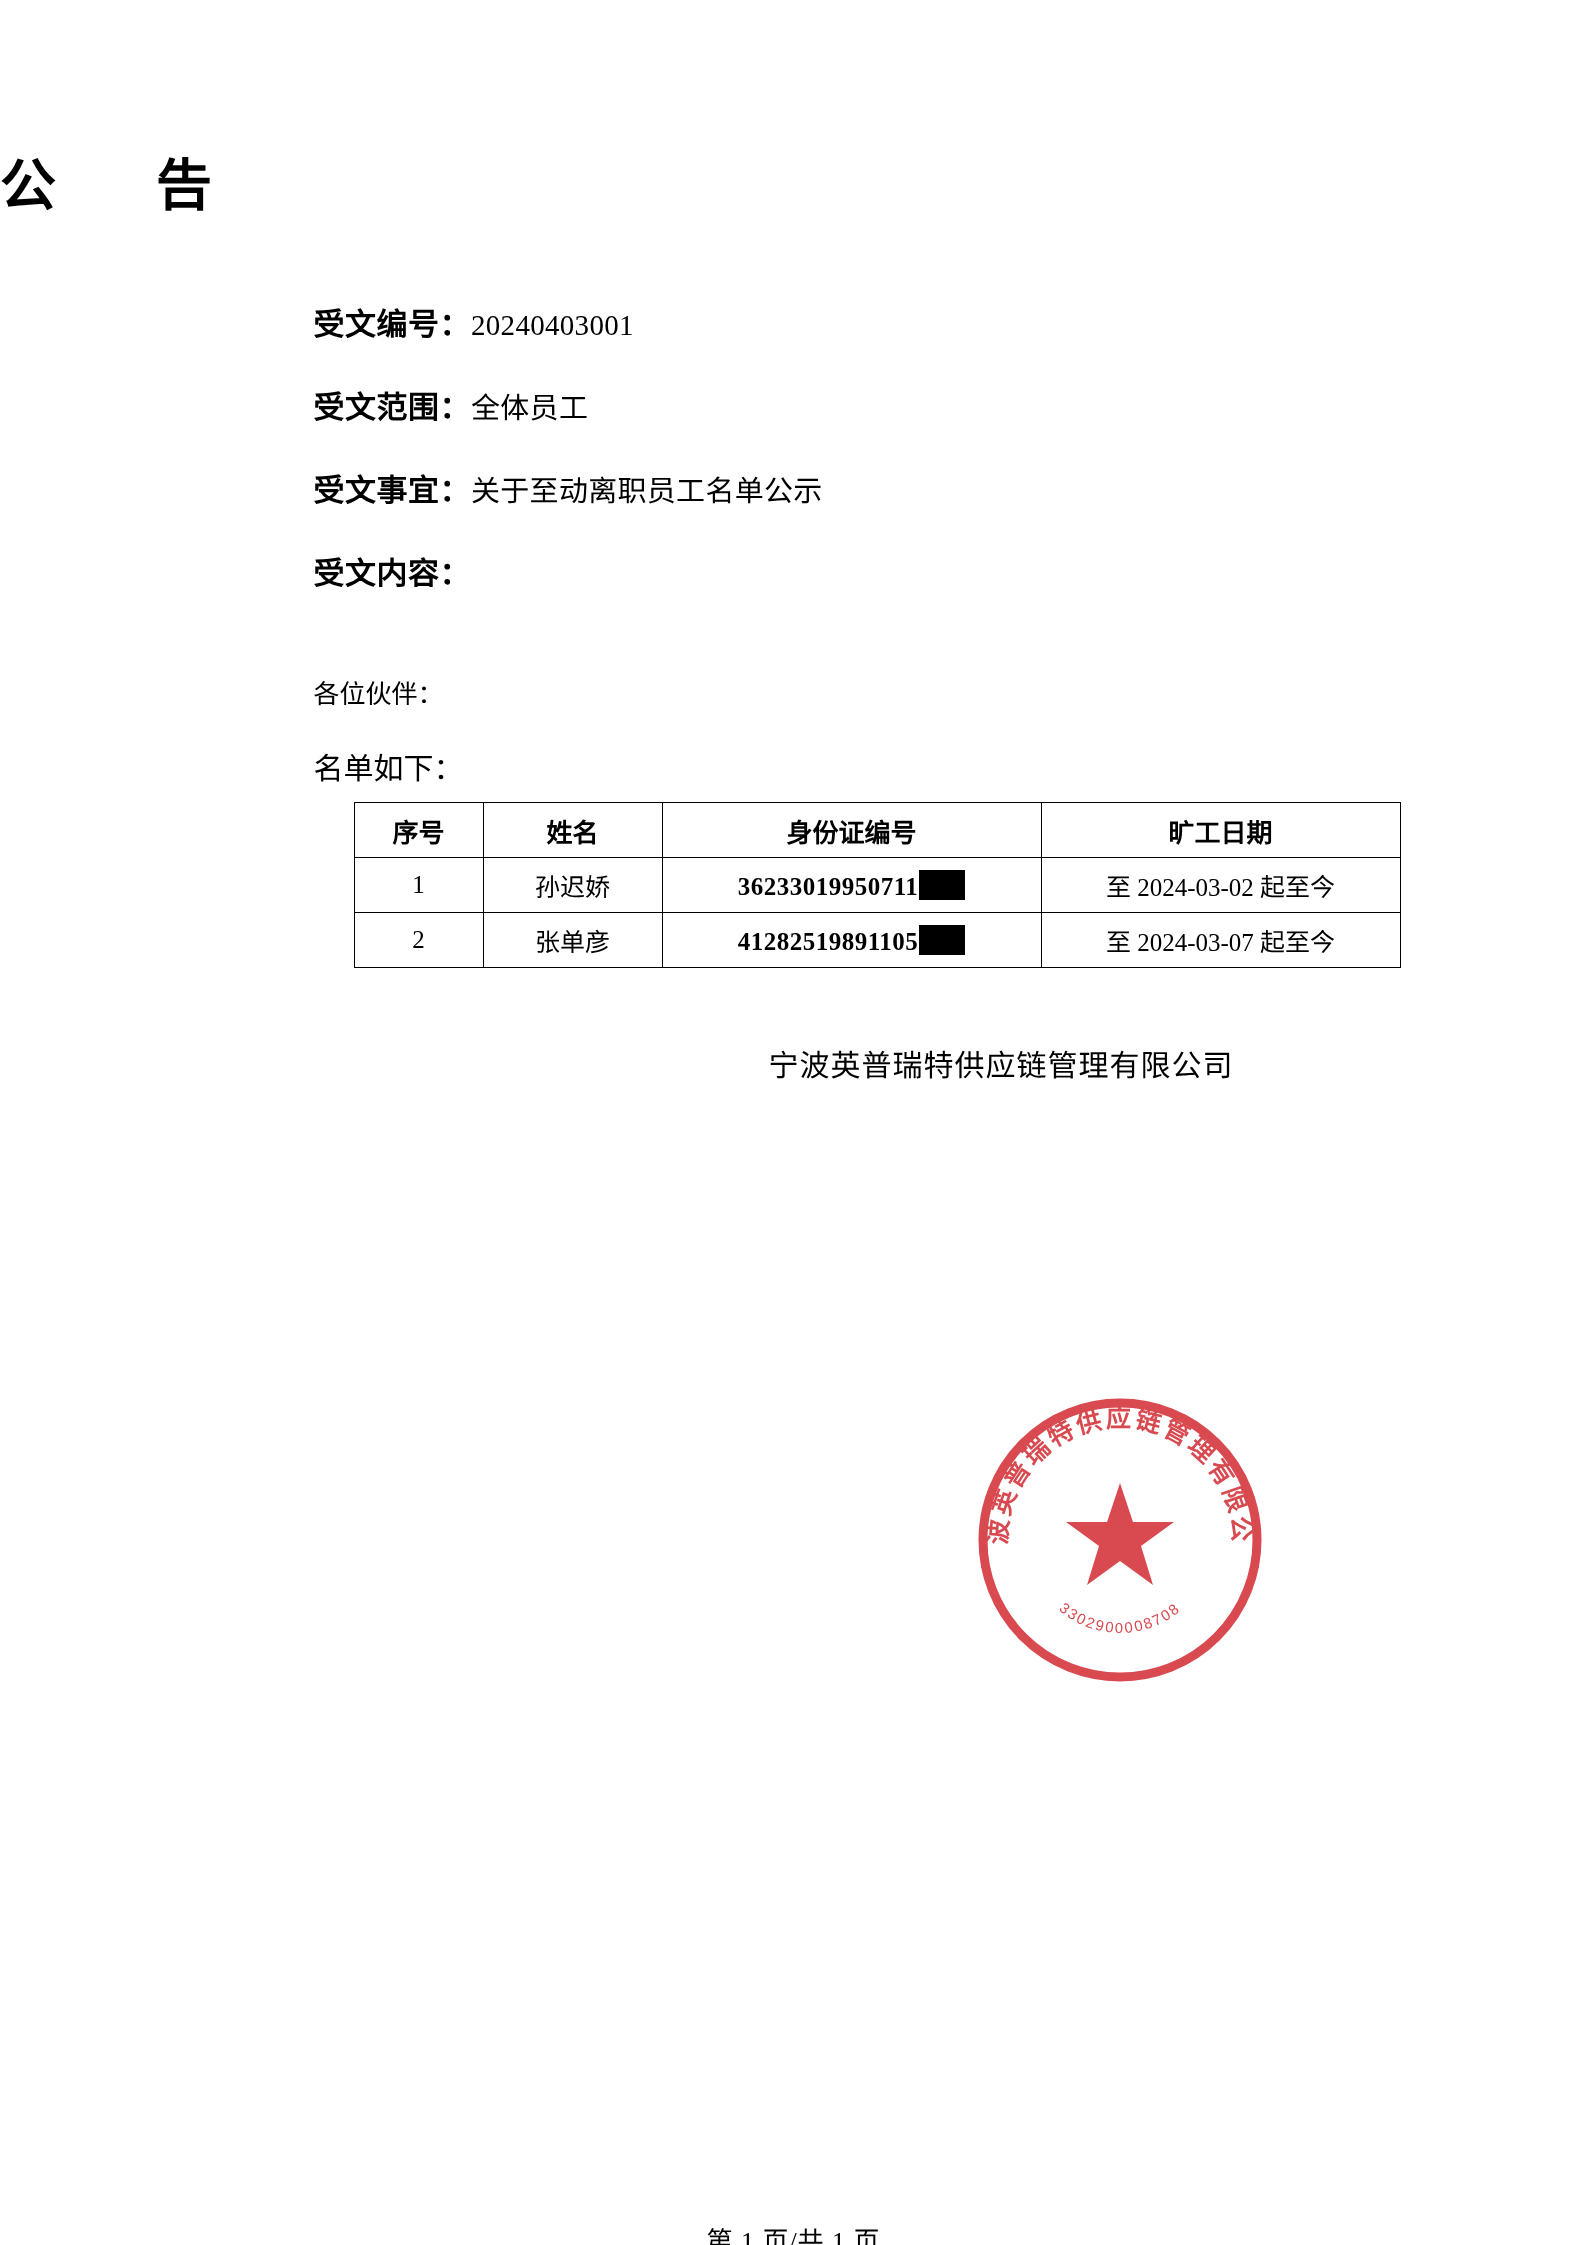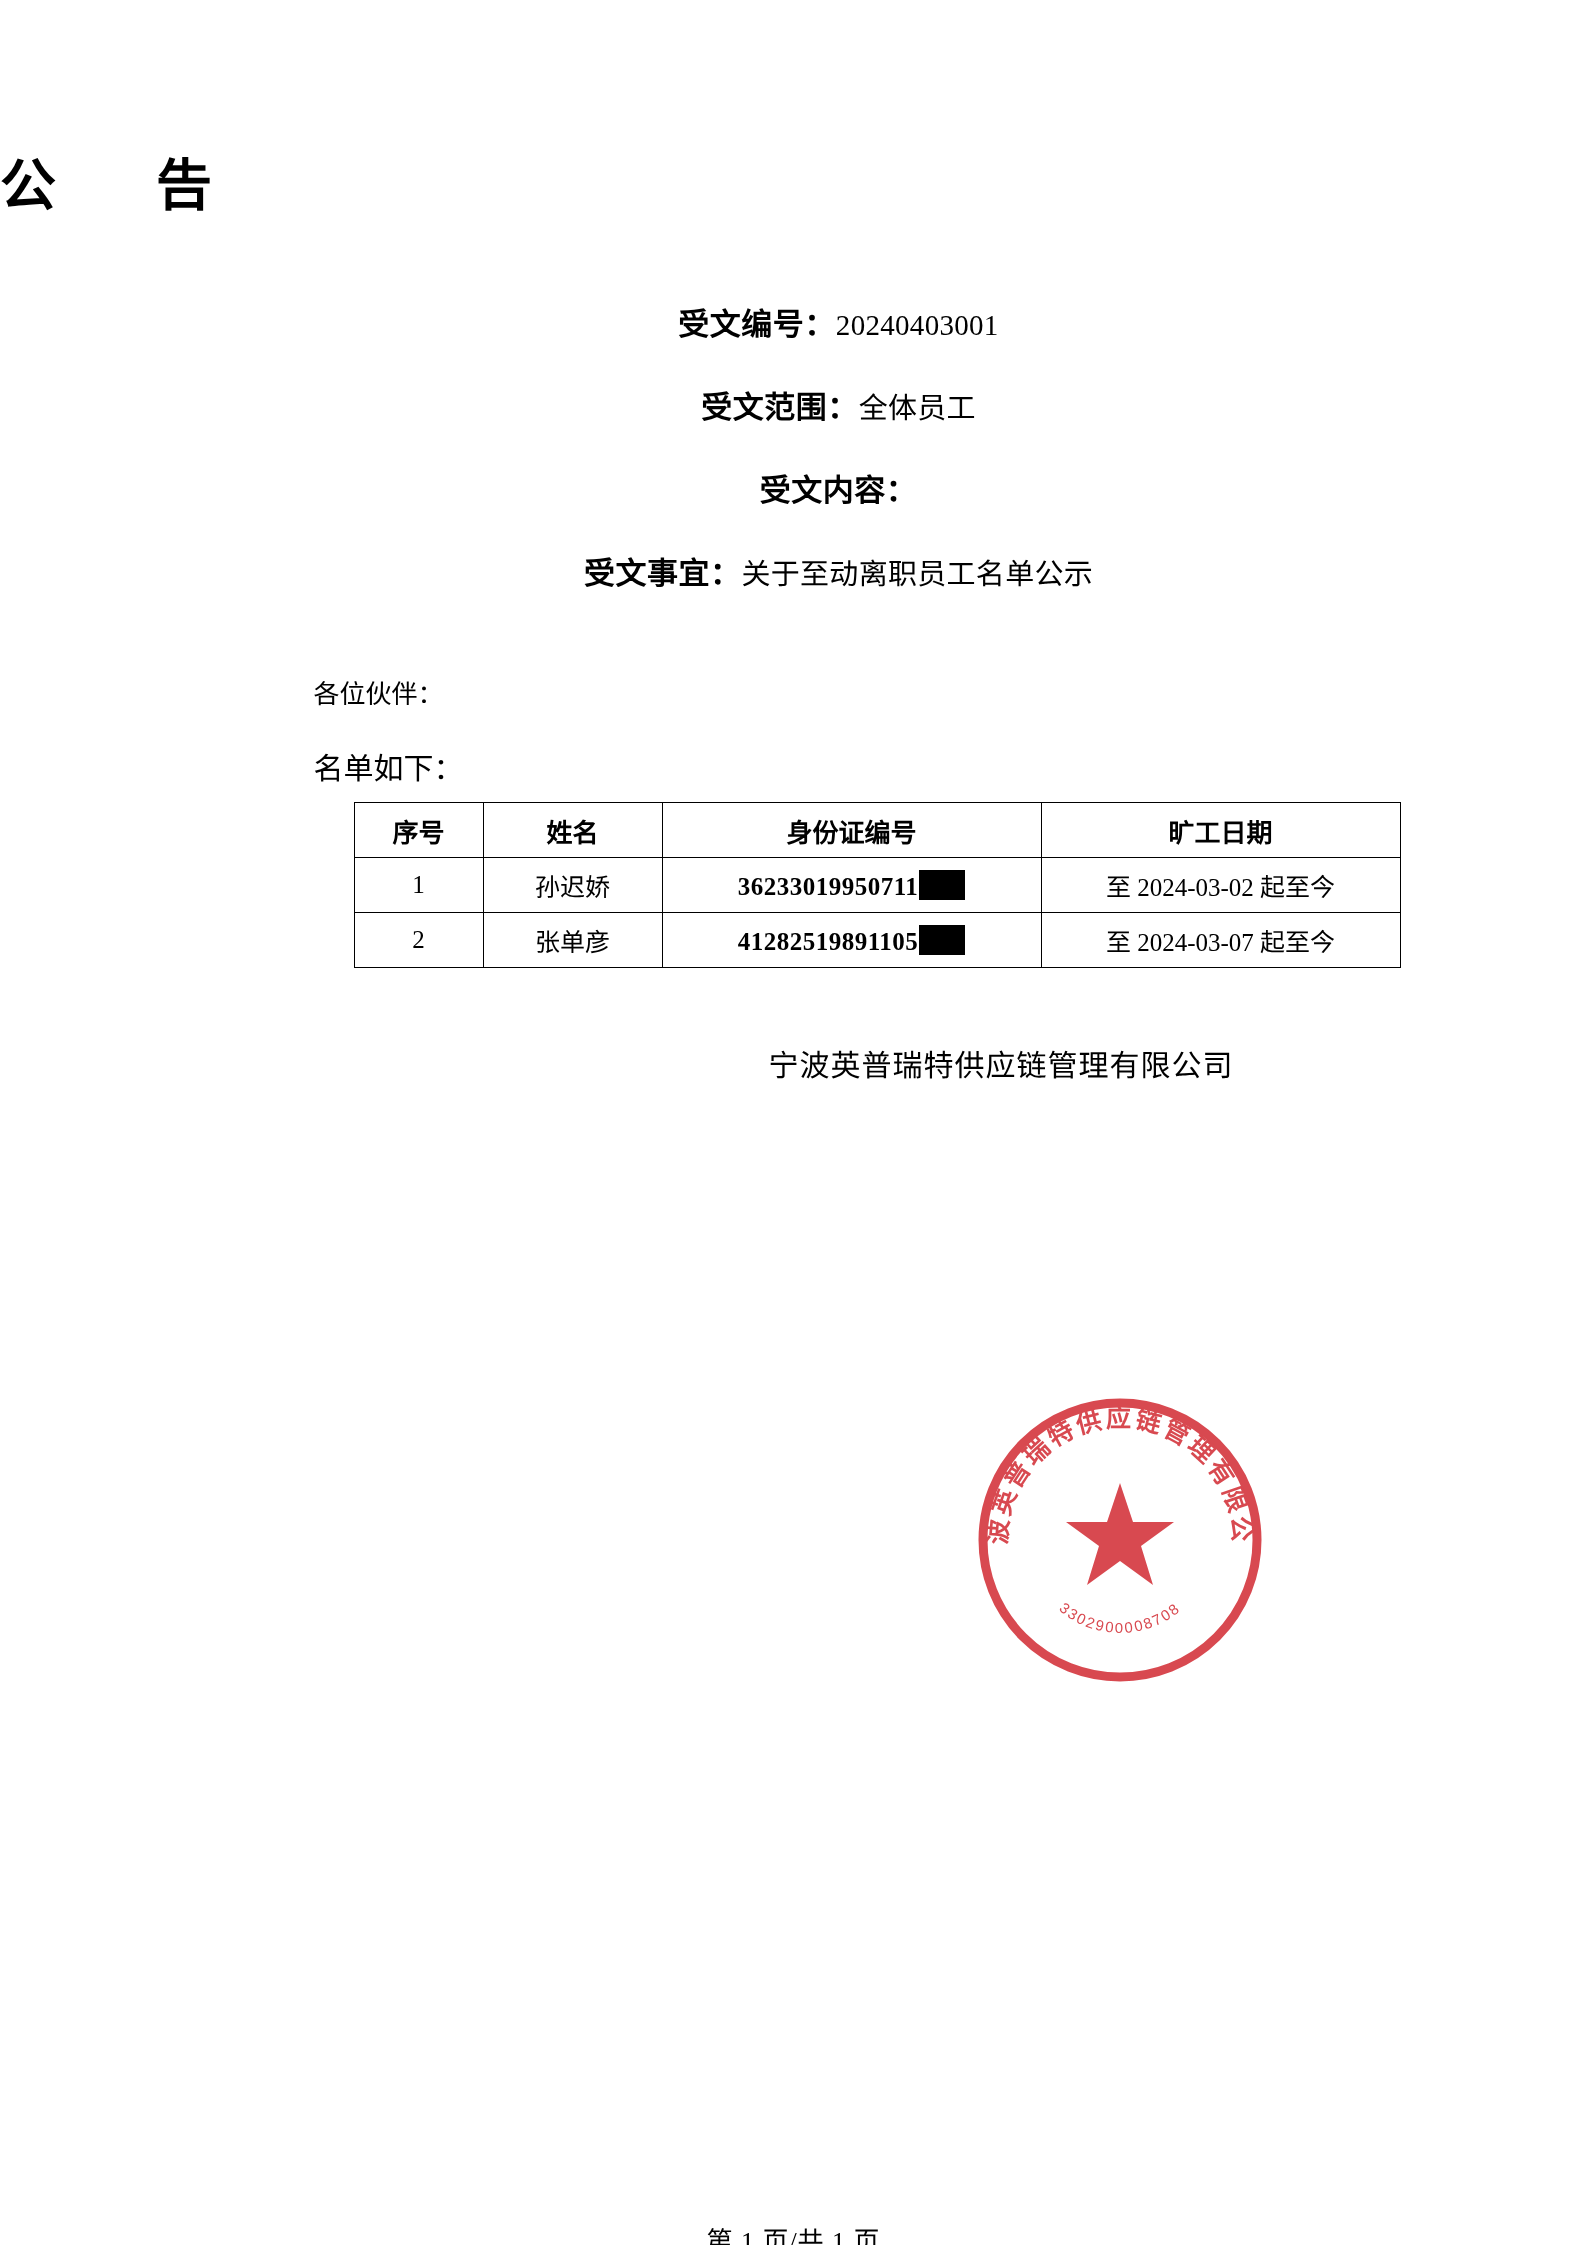--- a/index.html
+++ b/index.html
@@ -35,21 +35,20 @@
     margin: 0 auto;
     width: 1140px;
     padding-left: 90px;
     box-sizing: border-box;
   }
   .meta-line {
     font-size: 30px;
     line-height: 1.0;
     margin-top: 52px;
     white-space: nowrap;
-    text-align: center;
   }
   .meta-line:first-child { margin-top: 88px; }
   .meta-label {
     font-weight: bold;
     font-size: 31px;
     letter-spacing: 0.5px;
   }
   .meta-value {
     font-size: 29px;
     letter-spacing: 0.3px;
@@ -151,25 +150,25 @@
 
     <div class="meta-line">
       <span class="meta-label">受文编号：</span><span class="meta-value">20240403001</span>
     </div>
 
     <div class="meta-line">
       <span class="meta-label">受文范围：</span><span class="meta-value">全体员工</span>
     </div>
 
     <div class="meta-line">
+      <span class="meta-label">受文事宜：</span><span class="meta-value">关于至动离职员工名单公示</span>
+    </div>
+
+    <div class="meta-line">
       <span class="meta-label">受文内容：</span><span class="meta-value"></span>
-    </div>
-
-    <div class="meta-line">
-      <span class="meta-label">受文事宜：</span><span class="meta-value">关于至动离职员工名单公示</span>
     </div>
 
     <div class="salutation">各位伙伴：</div>
 
 
     <div class="list-label">名单如下：</div>
 
     <table class="name-table">
       <thead>
         <tr>

